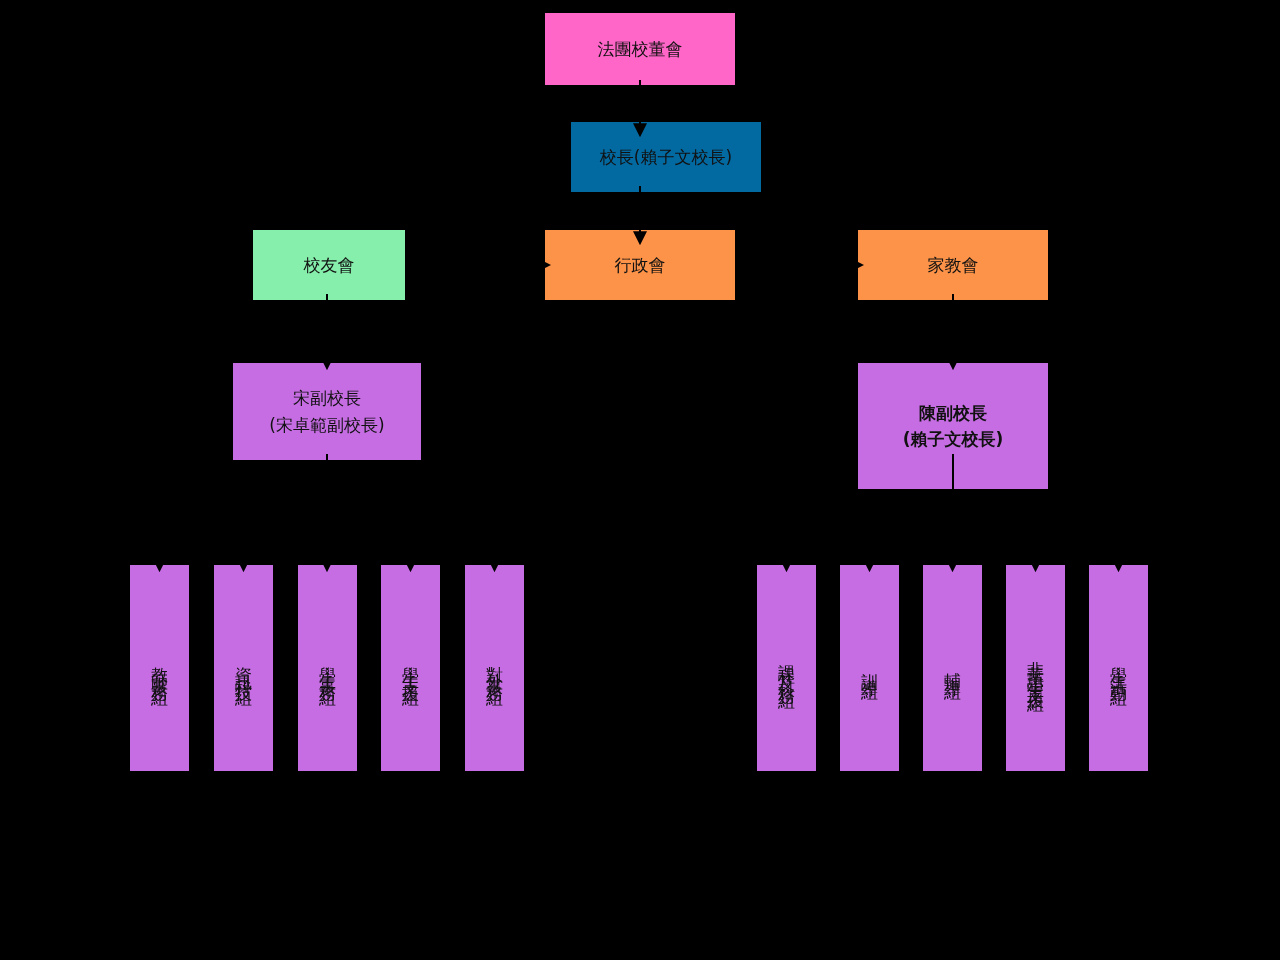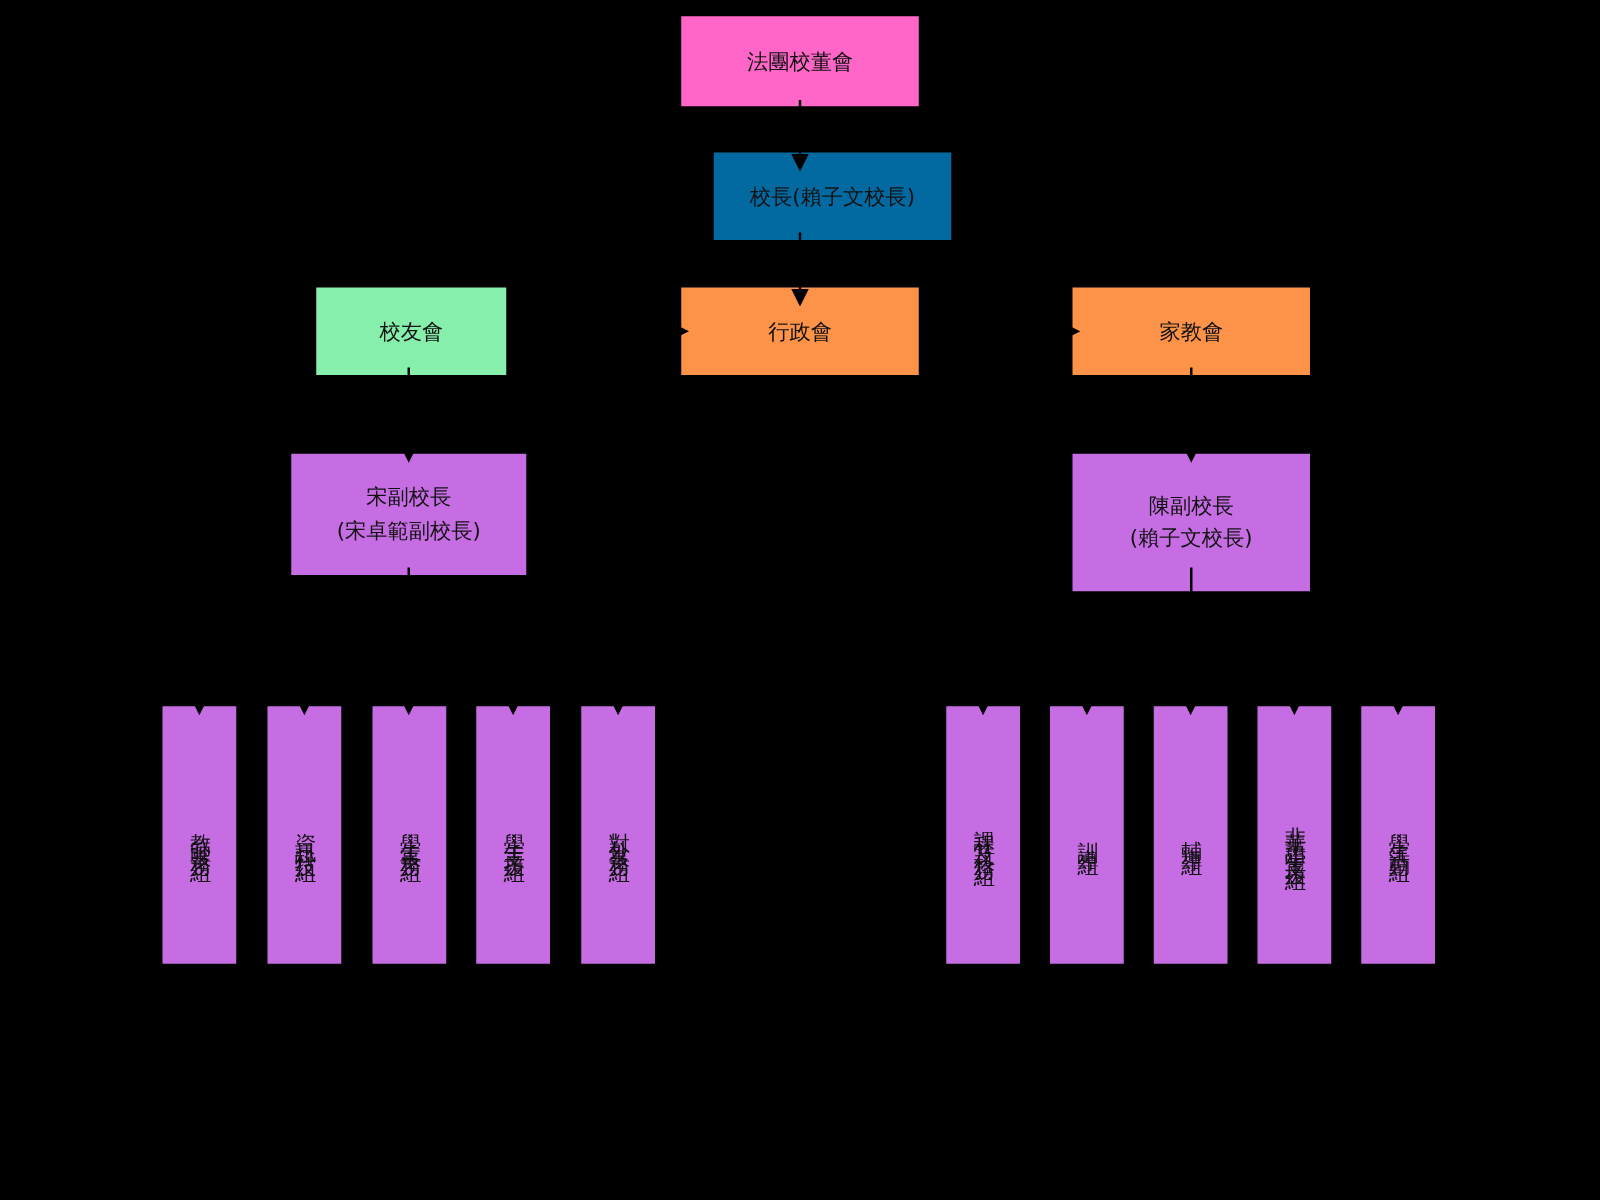--- a/index.html
+++ b/index.html
@@ -76,21 +76,21 @@
   <div class="node" style="left: 233px; top: 363px; width: 188px; height: 97px; background-color: rgb(199, 109, 228);">
     <div class="two-line">
       <div>宋副校長</div>
       <div>(宋卓範副校長)</div>
     </div>
   </div>
 
   <div class="node" style="left: 858px; top: 230px; width: 190px; height: 70px; background-color: rgb(253, 147, 72);">
     <span>家教會</span>
   </div>
-  <div class="node" style="left: 858px; top: 363px; width: 190px; height: 110px; background-color: rgb(199, 109, 228);">
+  <div class="node" style="left: 858px; top: 363px; width: 190px; height: 126px; background-color: rgb(199, 109, 228); font-weight: bold;">
     <div class="two-line">
       <div>陳副校長</div>
       <div>(賴子文校長)</div>
     </div>
   </div>
 
   <div class="vnode" style="left: 130px; background-color: rgb(199, 109, 228);">
     <span class="vtext">教師事務組</span>
   </div>
   <div class="vnode" style="left: 214px; background-color: rgb(199, 109, 228);">

